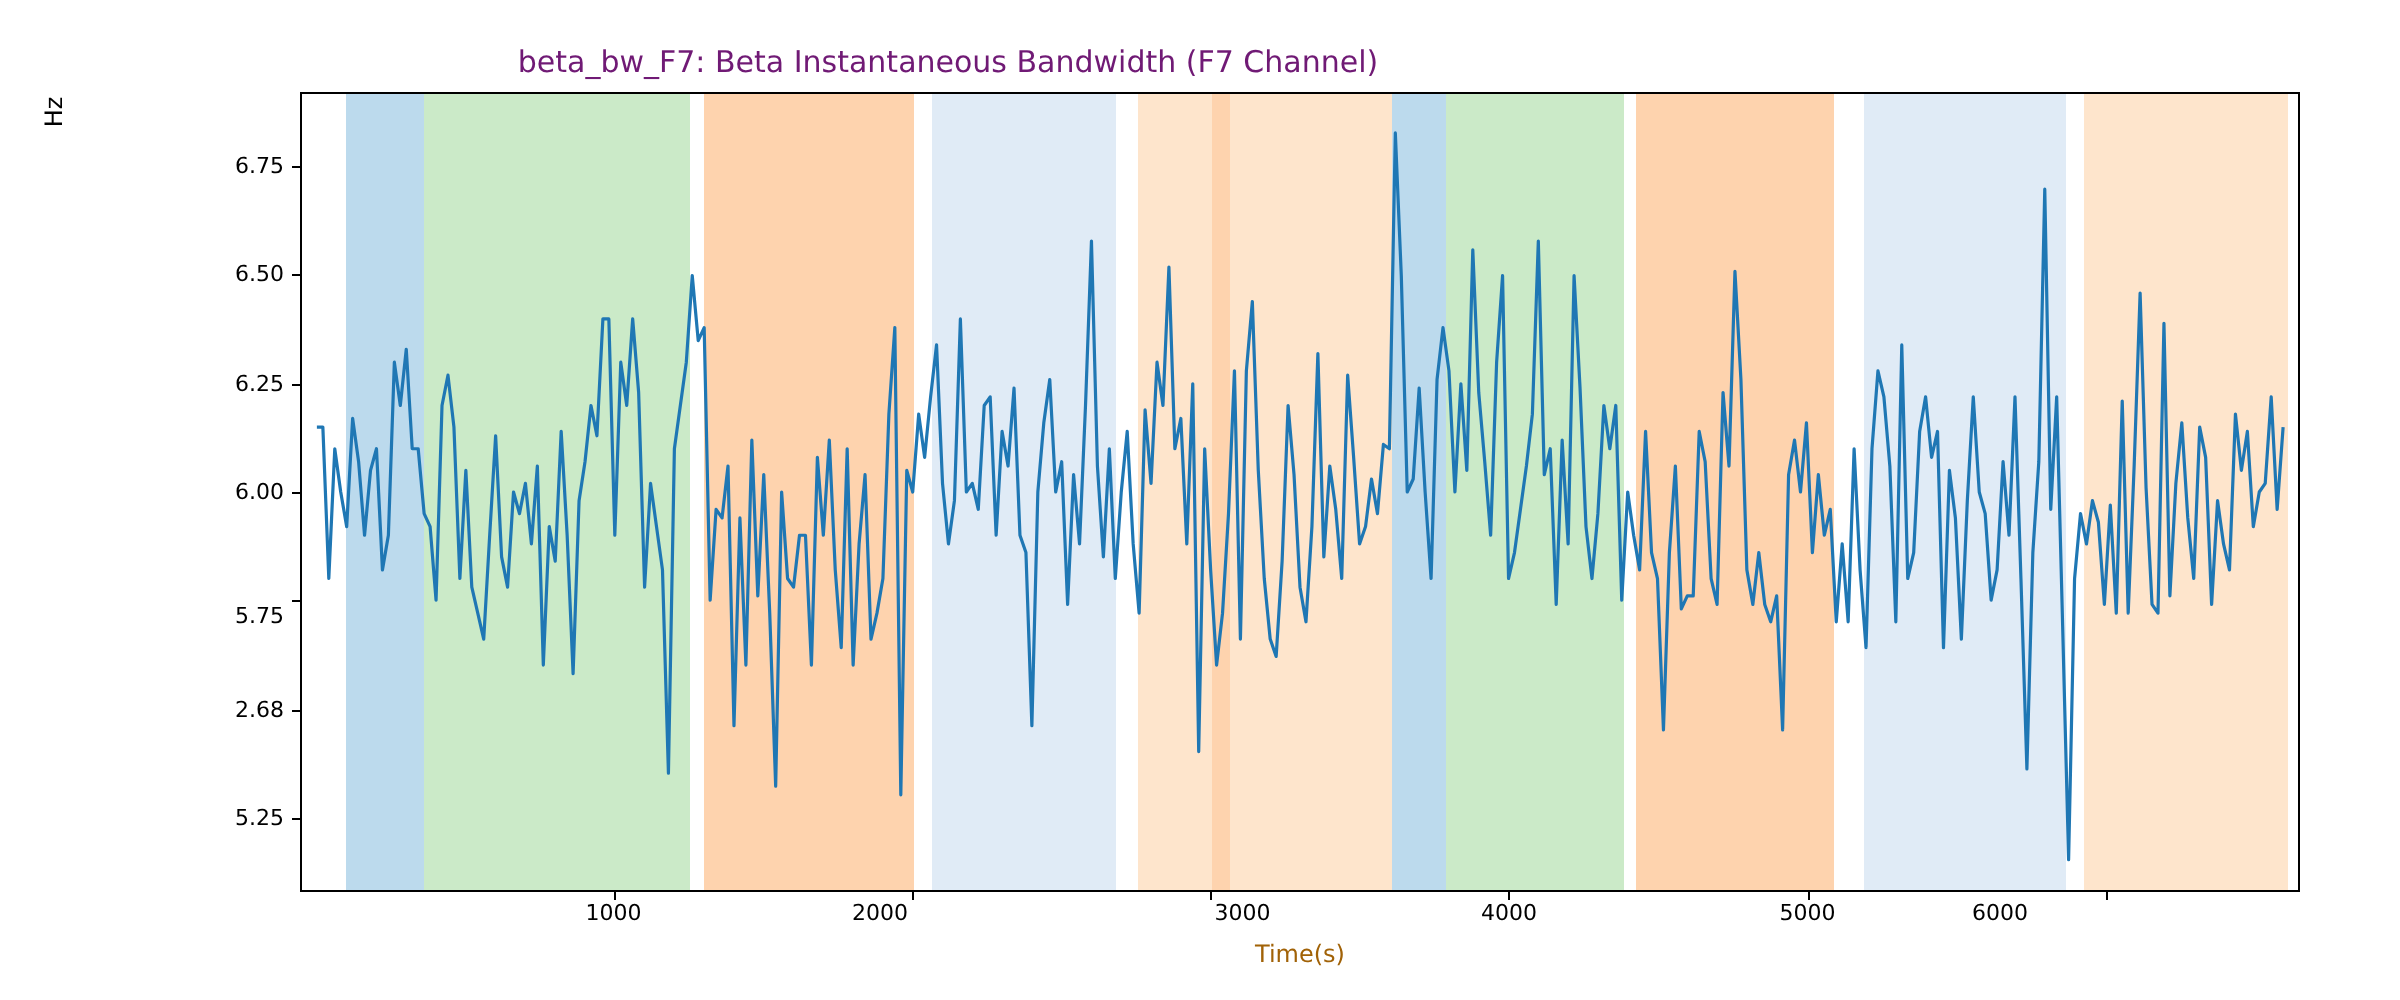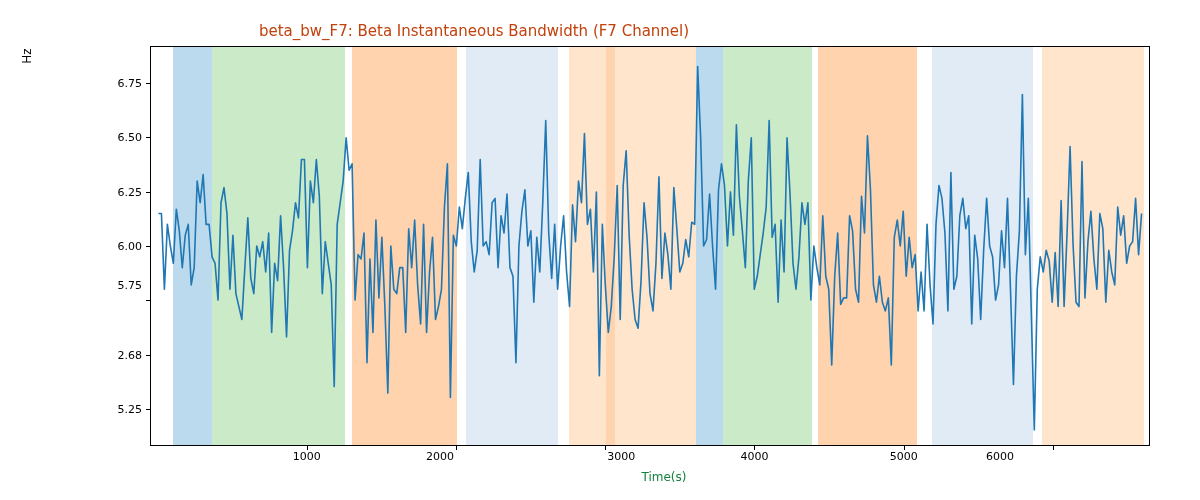--- a/index.html
+++ b/index.html
@@ -17,21 +17,21 @@
     width: 1200px;
     height: 500px;
   }
   .title {
     position: absolute;
     top: 22px;
     left: 0;
     width: 948px;
     text-align: center;
     font-size: 15px;
-    color: #c2410c;
+    color: #701a75;
   }
   .axes {
     position: absolute;
     left: 150px;
     top: 46px;
     width: 1000px;
     height: 400px;
     border: 1px solid #000;
     box-sizing: border-box;
     overflow: hidden;
@@ -44,26 +44,26 @@
     width: 400px;
     height: 20px;
     transform-origin: 0 0;
     transform: rotate(-90deg) translate(-210px, -70px);
     text-align: center;
     font-size: 12px;
     color: #000;
   }
   .xlabel {
     position: absolute;
-    left: 164px;
+    left: 150px;
     top: 470px;
     width: 1000px;
     text-align: center;
     font-size: 12px;
-    color: #15803d;
+    color: #a16207;
   }
   .xtick, .ytick {
     position: absolute;
     font-size: 11px;
     color: #000;
   }
   .xtick { top: 450px; transform: translateX(-50%); }
   .ytick { left: 142px; transform: translate(-100%, -50%); text-align: right; }
   .tickmark-x { position: absolute; width: 1px; height: 4px; background: #000; top: 446px; }
   .tickmark-y { position: absolute; width: 4px; height: 1px; background: #000; left: 146px; }
@@ -114,21 +114,21 @@
       <div class="xtick" style="left: 903.731px;">5000</div>
       <div class="tickmark-x" style="left: 1052.99px;"></div>
       <div class="xtick" style="left: 1000px;">6000</div>
     </div>
   <div id="yticks-container">
       <div class="tickmark-y" style="top: 409.043px;"></div>
       <div class="ytick" style="top: 409.043px;">5.25</div>
       <div class="tickmark-y" style="top: 354.696px;"></div>
       <div class="ytick" style="top: 354.696px;">2.68</div>
       <div class="tickmark-y" style="top: 300.348px;"></div>
-      <div class="ytick" style="top: 285px; text-align: right;">5.75</div>
+      <div class="ytick" style="top: 308px; text-align: right;">5.75</div>
       <div class="tickmark-y" style="top: 246px;"></div>
       <div class="ytick" style="top: 246px;">6.00</div>
       <div class="tickmark-y" style="top: 191.652px;"></div>
       <div class="ytick" style="top: 191.652px;">6.25</div>
       <div class="tickmark-y" style="top: 137.304px;"></div>
       <div class="ytick" style="top: 137.304px;">6.50</div>
       <div class="tickmark-y" style="top: 82.9565px;"></div>
       <div class="ytick" style="top: 82.9565px;">6.75</div>
     </div>
 

